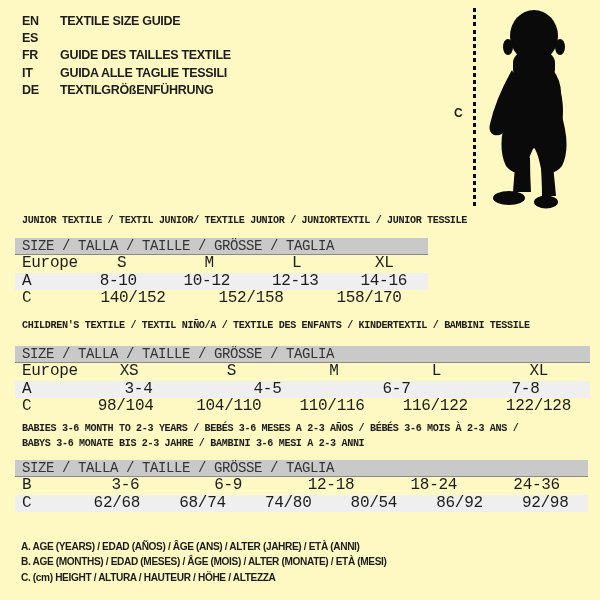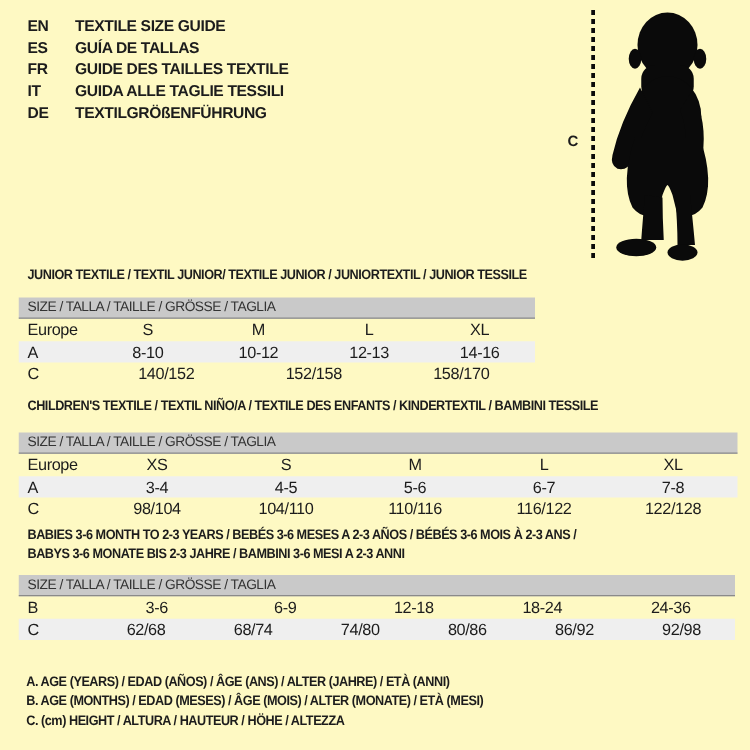--- a/index.html
+++ b/index.html
@@ -13,38 +13,38 @@
   .lang-code{width:38px;}
   
   .dash-line{
     position:absolute;left:473px;top:8px;width:2.5px;height:199px;
     background:repeating-linear-gradient(to bottom,var(--sil) 0 4px,transparent 4px 7.2px);
   }
   .height-label{position:absolute;left:454px;top:106px;font-size:12px;font-weight:700;}
   .silhouette{position:absolute;left:482px;top:6px;}
   .silhouette g{fill:var(--sil);}
   
-  .tbl{position:absolute;left:15px;}
+  .tbl{position:absolute;left:15px;font-family:Liberation Mono, monospace;}
   .t0{top:213px;width:413px;}
   .t1{top:318px;width:575px;}
   .t2{top:421px;width:573px;}
   .tbl-title{
     margin-left:7px;margin-bottom:10px;width:640px;
     font-size:11px;font-weight:700;line-height:15px;
     letter-spacing:-0.4px;white-space:pre-line;
     transform:scaleX(0.92);transform-origin:left top;
   }
   .t1 .tbl-title{margin-bottom:13px;}
   .t2 .tbl-title{margin-bottom:9px;}
   .tbl-head{
     height:16px;line-height:16px;background:var(--bar);
     border-bottom:1px solid var(--barline);
-    padding-left:7px;font-size:11px;letter-spacing:-0.4px;color:#333;
+    padding-left:7px;font-size:14px;letter-spacing:-0.4px;color:#333;
   }
-  .tbl-row{display:flex;height:17.5px;line-height:17.5px;font-size:13px;letter-spacing:-0.3px;}
+  .tbl-row{display:flex;height:17.5px;line-height:17.5px;font-size:16px;letter-spacing:-0.3px;}
   .tbl-row.stripe{background:var(--stripe);}
   .cell{flex:1;text-align:center;}
   .cell.label{flex:0 0 52px;text-align:left;padding-left:7px;}
   
   .footnotes{
     position:absolute;left:21px;top:539px;
     font-size:11px;font-weight:700;line-height:15.3px;letter-spacing:-0.4px;
     white-space:nowrap;transform:scaleX(0.92);transform-origin:left top;
   }
 </style>
@@ -53,21 +53,20 @@
 
 <div class="page" style="--bar: #c9c9c9; --barline: #8a8a8a; --stripe: #efefef; --sil: #0a0a0a; color: rgb(28, 28, 28);">
 
   <div class="langs">
     <div class="lang-row">
       <span class="lang-code">EN</span>
       <span class="lang-label">TEXTILE SIZE GUIDE</span>
     </div>
     <div class="lang-row">
       <span class="lang-code">ES</span>
-      <span class="lang-label">GUÍA DE TALLAS</span>
     </div>
     <div class="lang-row">
       <span class="lang-code">FR</span>
       <span class="lang-label">GUIDE DES TAILLES TEXTILE</span>
     </div>
     <div class="lang-row">
       <span class="lang-code">IT</span>
       <span class="lang-label">GUIDA ALLE TAGLIE TESSILI</span>
     </div>
     <div class="lang-row">
@@ -131,21 +130,20 @@
           <div class="cell">XS</div>
           <div class="cell">S</div>
           <div class="cell">M</div>
           <div class="cell">L</div>
           <div class="cell">XL</div>
         </div>
         <div class="tbl-row stripe">
           <div class="cell label">A</div>
           <div class="cell">3-4</div>
           <div class="cell">4-5</div>
-          <div class="cell">5-6</div>
           <div class="cell">6-7</div>
           <div class="cell">7-8</div>
         </div>
         <div class="tbl-row">
           <div class="cell label">C</div>
           <div class="cell">98/104</div>
           <div class="cell">104/110</div>
           <div class="cell">110/116</div>
           <div class="cell">116/122</div>
           <div class="cell">122/128</div>
@@ -164,21 +162,21 @@
           <div class="cell">6-9</div>
           <div class="cell">12-18</div>
           <div class="cell">18-24</div>
           <div class="cell">24-36</div>
         </div>
         <div class="tbl-row stripe">
           <div class="cell label">C</div>
           <div class="cell">62/68</div>
           <div class="cell">68/74</div>
           <div class="cell">74/80</div>
-          <div class="cell">80/86</div>
+          <div class="cell">80/54</div>
           <div class="cell">86/92</div>
           <div class="cell">92/98</div>
         </div>
       </div>
   </section>
 
   <div class="footnotes">
     <div>A. AGE (YEARS) / EDAD (AÑOS) / ÂGE (ANS) / ALTER (JAHRE) / ETÀ (ANNI)</div>
     <div>B. AGE (MONTHS) / EDAD (MESES) / ÂGE (MOIS) / ALTER (MONATE) / ETÀ (MESI)</div>
     <div>C. (cm) HEIGHT / ALTURA / HAUTEUR / HÖHE / ALTEZZA</div>

